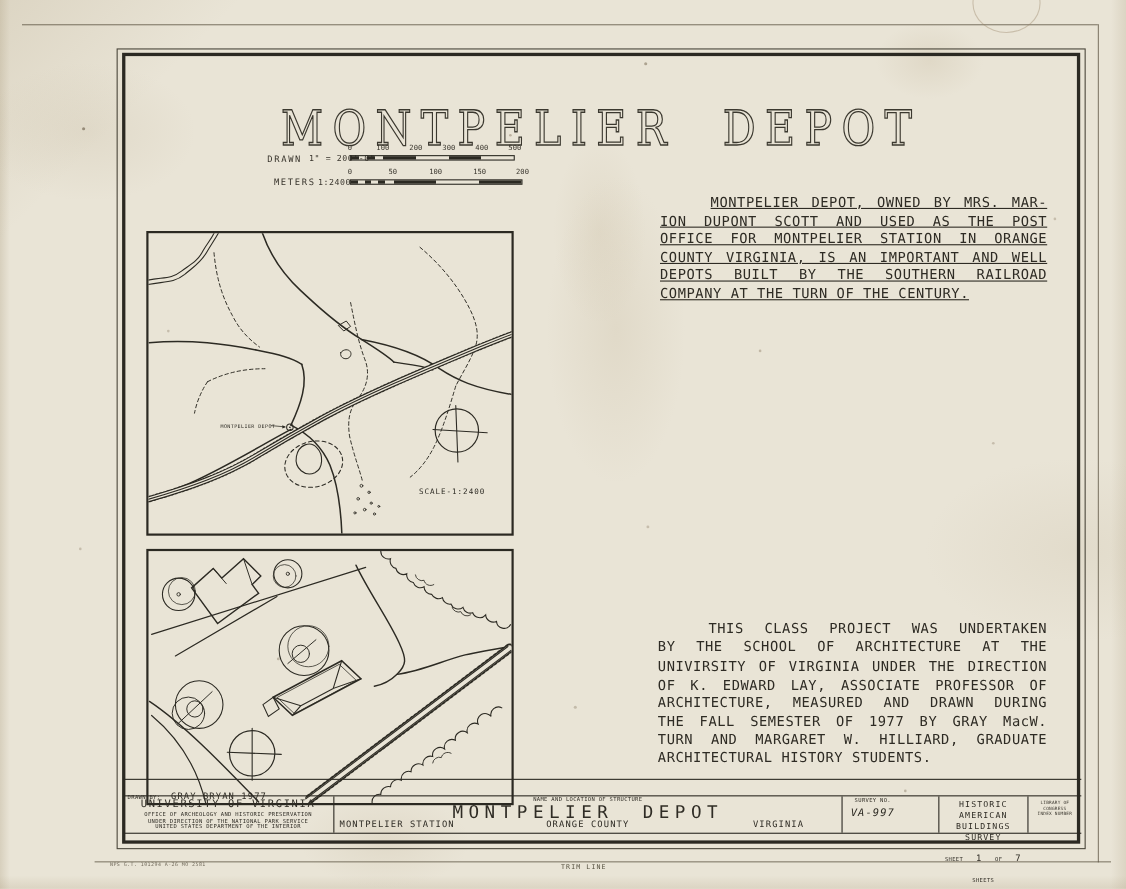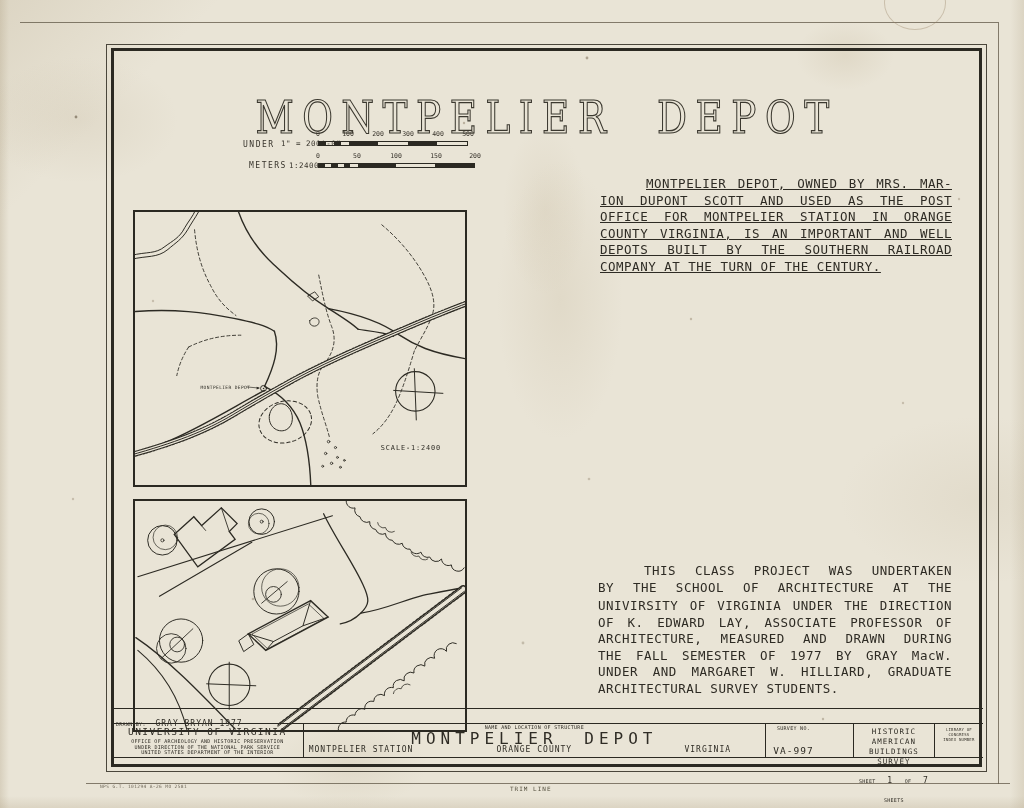--- a/index.html
+++ b/index.html
@@ -72,21 +72,21 @@
   .tb-cell { border-left:1.5px solid #2b2922; position:relative; }
   .tb-cell:first-child { border-left:none; }
   .tb-uva { width:198px; text-align:center; padding-top:2px; }
   .uva-name { font-size:9.5px; letter-spacing:1.5px; margin-bottom:2px; }
   .tb-structure { width:480px; text-align:center; padding-top:1px; }
   .big-name { font-size:16px; letter-spacing:5px; word-spacing:12px; line-height:15px; }
   .loc-row { position:absolute; left:0; right:0; bottom:3px; font-size:8px; letter-spacing:1px; text-align:center; }
   .loc-row .st { position:absolute; left:5px; }
   .loc-row .va { position:absolute; right:34px; }
   .tb-survey { width:58px; text-align:center; padding-top:2px; }
-  .tb-survey .t9 { margin-top:13px; }
+  .tb-survey .t9 { margin-top:2px;font-style:italic; }
   .tb-habs { width:84px; text-align:center; padding-top:3px;margin-left:32px; }
   .sheet-line { margin-top:1px; }
   .sheet-line span { margin:0 1px; }
   .tb-loc { width:51px; text-align:center; padding-top:3px; color:#3a362e; }
   .specks { left:0; top:0; width:2px; height:2px; border-radius:50%; background:transparent;
     box-shadow: 75px 116px 0 .4px rgba(90,75,55,.55), 463px 122px 0 .2px rgba(120,100,75,.4),
       690px 318px 0 .2px rgba(120,100,75,.35), 252px 598px 0 .3px rgba(110,92,68,.35),
       902px 402px 0 .2px rgba(120,100,75,.3), 152px 300px 0 .2px rgba(120,100,75,.3),
       588px 478px 0 .3px rgba(120,100,75,.3), 822px 718px 0 .2px rgba(110,92,68,.35),
       72px 498px 0 .2px rgba(120,100,75,.3), 522px 642px 0 .4px rgba(110,92,68,.3),
@@ -101,21 +101,21 @@
   <div class="abs trim" style="left:998px; top:22px; width:1px; height:762px;"></div>
   <div class="abs trim" style="left:86px; top:783px; width:924px; height:1px;"></div>
   <div class="abs seal" style="left:884px; top:-24px; width:62px; height:54px;"></div>
   <div class="abs specks"></div>
 
   <div class="abs border-outer"></div>
   <div class="abs border-inner"></div>
 
   <div class="abs sheet-title">MONTPELIER DEPOT</div>
 
-  <div class="abs sc-label" style="left:243px; top:140px;">UNDER</div>
+  <div class="abs sc-label" style="left:243px; top:140px;">DRAWN</div>
   <div class="abs sc-ratio" style="left:281px; top:139px;">1" = 200'-0"</div>
   <div class="abs ticks" style="left:318px; top:130px; width:150px;">
     <span style="left:0;">0</span>
     <span style="left:30px;">100</span>
     <span style="left:60px;">200</span>
     <span style="left:90px;">300</span>
     <span style="left:120px;">400</span>
     <span style="left:150px;">500</span>
   </div>
   <div class="abs bar bar-feet" style="left:318px; top:141px;"></div>
@@ -254,22 +254,22 @@
     <div class="pline last">COMPANY AT THE TURN OF THE CENTURY.</div>
   </div>
 
   <div class="abs para para2" style="left:598px; top:563px; width:354px;">
     <div class="pline first">THIS CLASS PROJECT WAS UNDERTAKEN</div>
     <div class="pline">BY THE SCHOOL OF ARCHITECTURE AT THE</div>
     <div class="pline">UNIVIRSITY OF VIRGINIA UNDER THE DIRECTION</div>
     <div class="pline">OF K. EDWARD LAY, ASSOCIATE PROFESSOR OF</div>
     <div class="pline">ARCHITECTURE, MEASURED AND DRAWN DURING</div>
     <div class="pline">THE FALL SEMESTER OF 1977 BY GRAY MacW.</div>
-    <div class="pline">UNDER AND MARGARET W. HILLIARD, GRADUATE</div>
-    <div class="pline last">ARCHITECTURAL SURVEY STUDENTS.</div>
+    <div class="pline">TURN AND MARGARET W. HILLIARD, GRADUATE</div>
+    <div class="pline last">ARCHITECTURAL HISTORY STUDENTS.</div>
   </div>
 
   <div class="abs tblock">
     <div class="drawnby">
       <span class="t5">DRAWN BY:</span>
       <span class="t8">GRAY BRYAN 1977</span>
     </div>
     <div class="tb-row">
       <div class="tb-cell tb-uva">
         <div class="uva-name">UNIVERSITY OF VIRGINIA</div>

